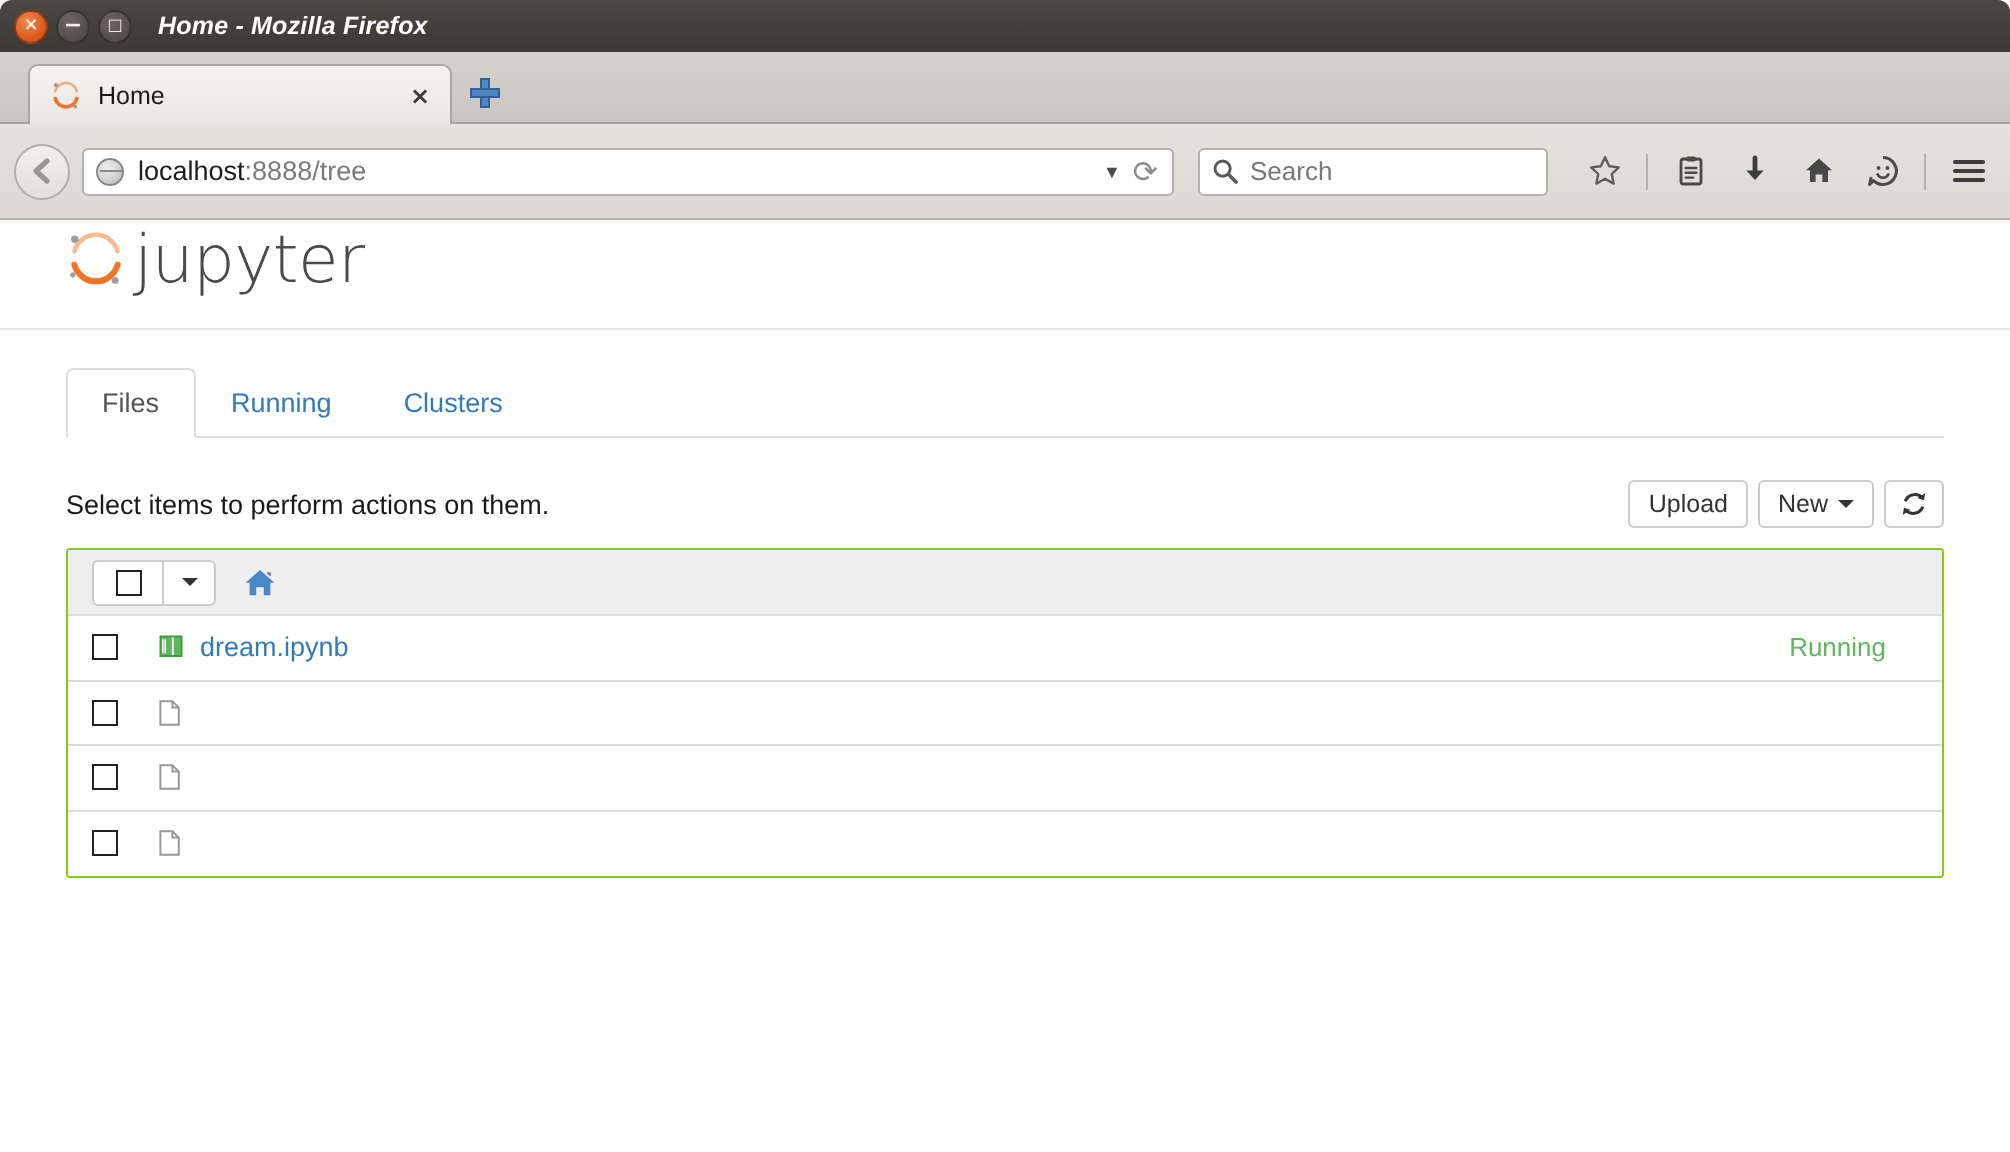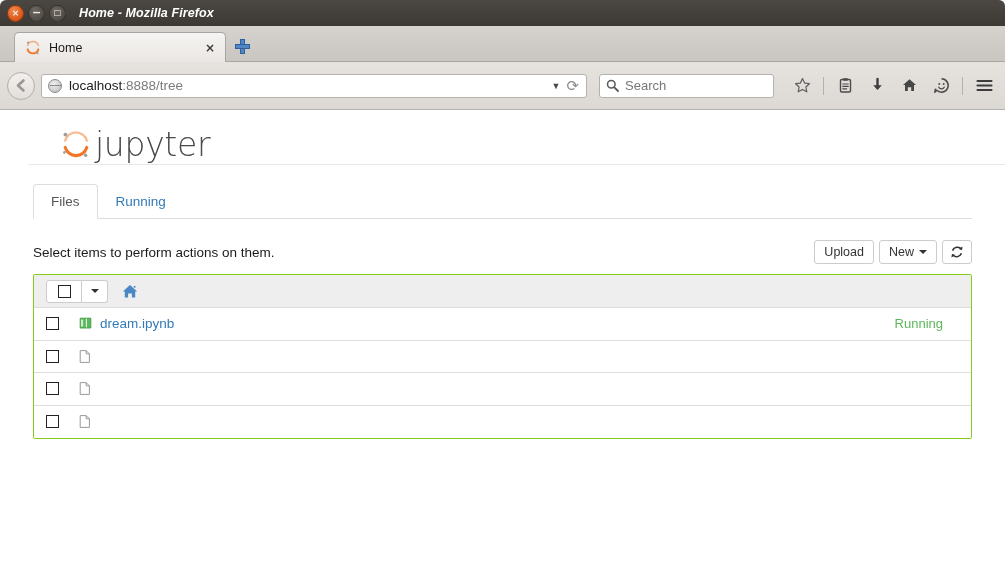--- a/index.html
+++ b/index.html
@@ -158,24 +158,23 @@
     width: 28px; height: 26px;
     display: flex; align-items: center; justify-content: center;
     color: #4a4a4a;
   }
   .tb-sep { width: 1px; height: 18px; background: #b5b1ac; margin: 0 3px; }
 
   
   .page { background: #fff; height: 480px; position: relative; }
   .jheader {
     height: 55px;
-    display: flex; align-items: flex-end;
+    display: flex; align-items: flex-start;
     padding-left: 33px;
     border-bottom: 1px solid #e7e7e7;
-    margin-left: 28px;
   }
   .logo-wrap { display: flex; align-items: center; }
   .logo-mark { width: 30px; height: 30px; position: relative; }
   .logo-text {
     font-size: 33px;
     color: #4a4a4a;
     font-family: "DejaVu Sans", sans-serif;
     font-weight: 300;
     margin-left: 4px;
     letter-spacing: -0.3px;
@@ -414,20 +413,21 @@
         </span>
         <span class="logo-text">jupyter</span>
       </a>
     </div>
 
     <div class="container">
 
       <div class="jtabs">
         <div class="jtab active">Files</div>
         <div class="jtab">Running</div>
+        <div class="jtab">Clusters</div>
       </div>
 
       <div class="actionrow">
         <div class="hint">Select items to perform actions on them.</div>
         <div class="btn-group">
           <div class="btn">
             <span>Upload</span>
           </div>
           <div class="btn">
             <span>New</span>

